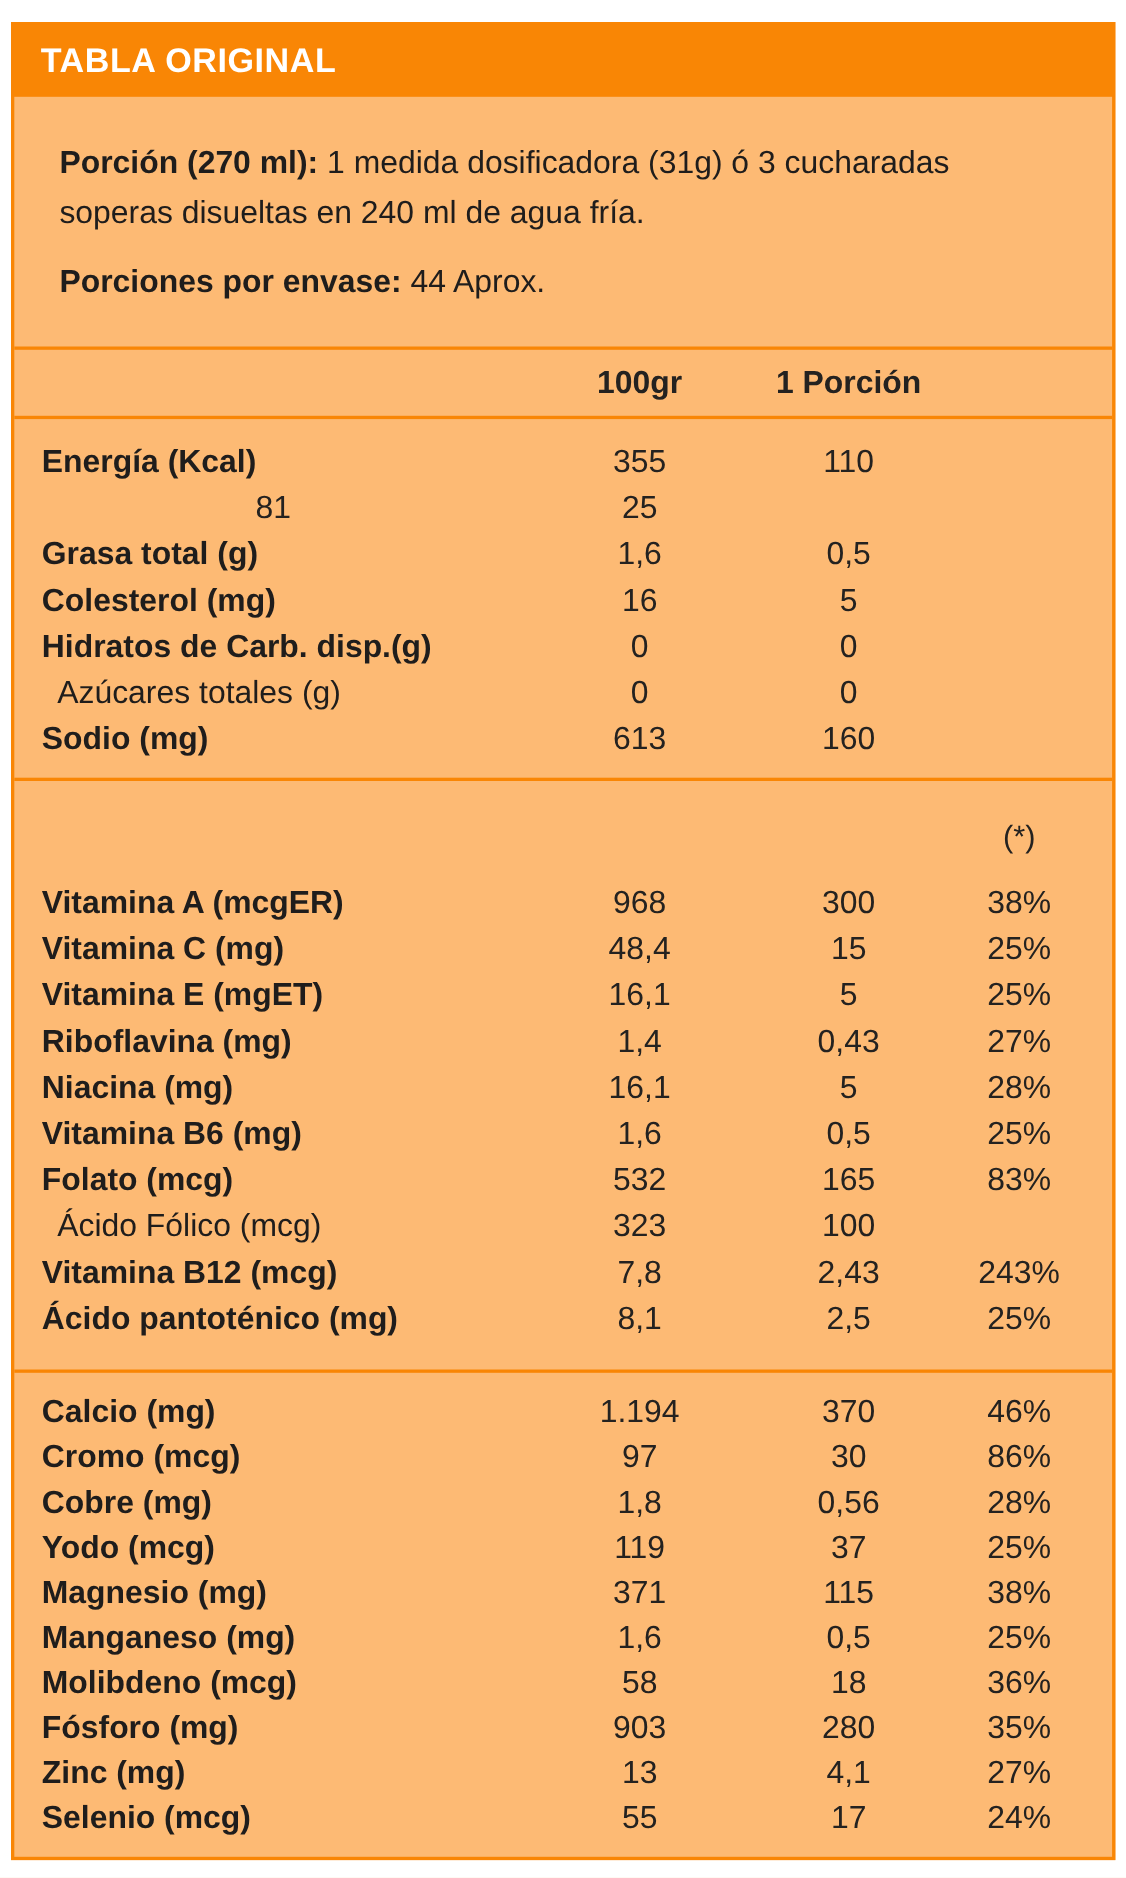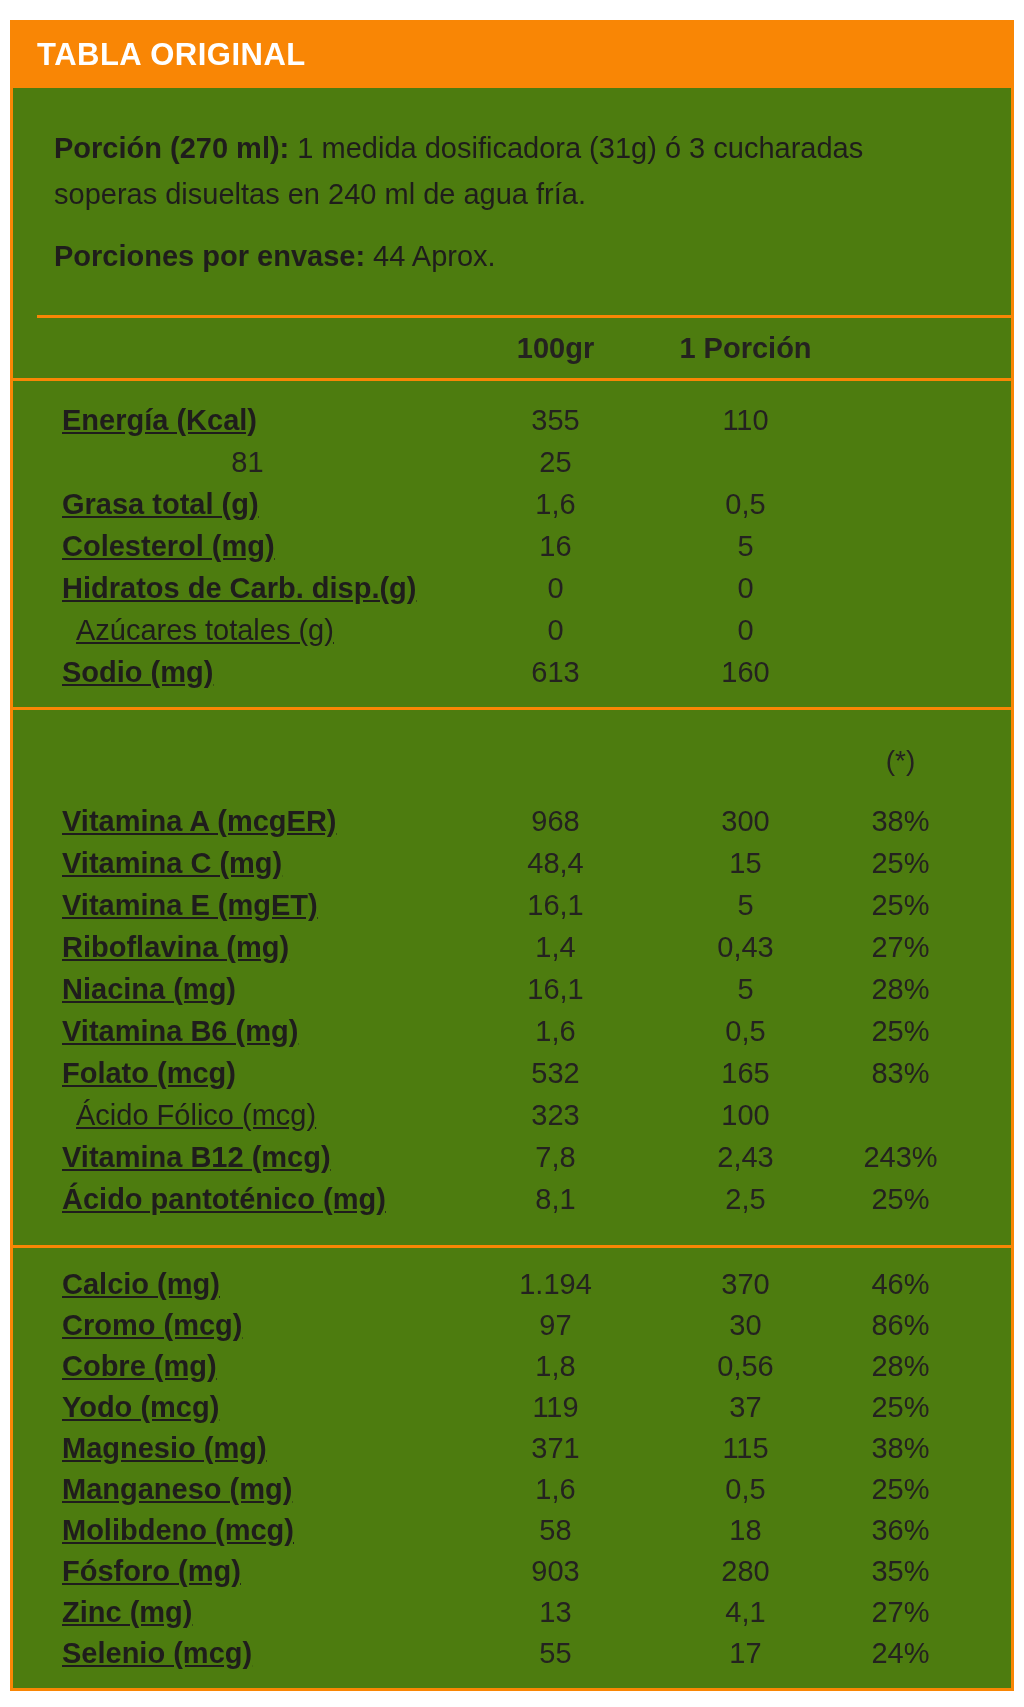--- a/index.html
+++ b/index.html
@@ -12,21 +12,21 @@
     font-family: "Liberation Sans", "DejaVu Sans", sans-serif;
     color: #1f1d1c;
   }
   .sheet {
     position: absolute;
     left: 10px;
     top: 20px;
     width: 1004px;
     box-sizing: border-box;
     border: 3px solid var(--accent);
-    background: #4d7c0f;
+    background: #fdba74;
   }
   .header-bar {
     background: var(--accent);
     height: 66px;
     display: flex;
     align-items: center;
     padding-left: 25px;
     margin: -1px;  
   }
   .header-bar .title {
@@ -50,29 +50,27 @@
     max-width: 900px;
   }
   .serving p + p { margin-top: 2px; }
   .serving .lead { font-weight: 700; }
 
   
   .row {
     display: grid;
     grid-template-columns: 1fr 195px 185px 125px;
     align-items: center;
-    padding-right: 48px;
-    margin-left: 24px;
+    padding-right: 22px;
   }
   .cell { font-size: 29px; }
   .cell.label {
     font-weight: 700;
     padding-left: 25px;
     white-space: nowrap;
-    text-decoration: underline;
   }
   .cell.label.regular { font-weight: 400; padding-left: 39px; }
   .cell.num {
     text-align: center;
     font-weight: 400;
     color: #242220;
   }
 
   
   .colhead { height: 60px; }

